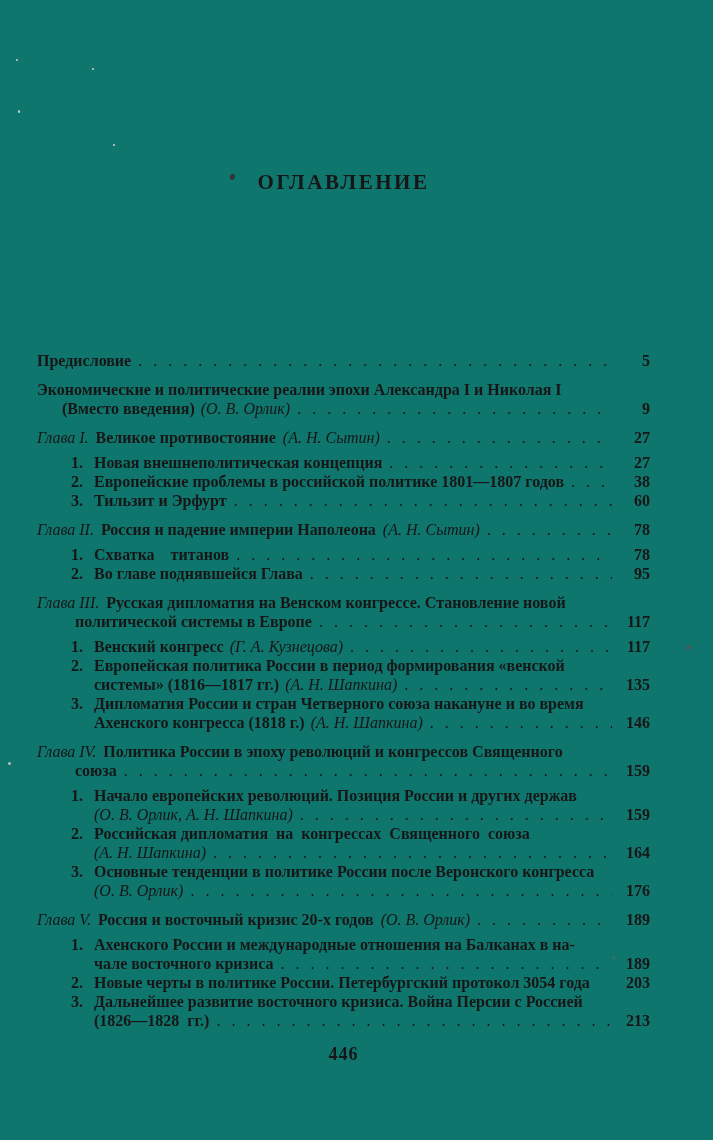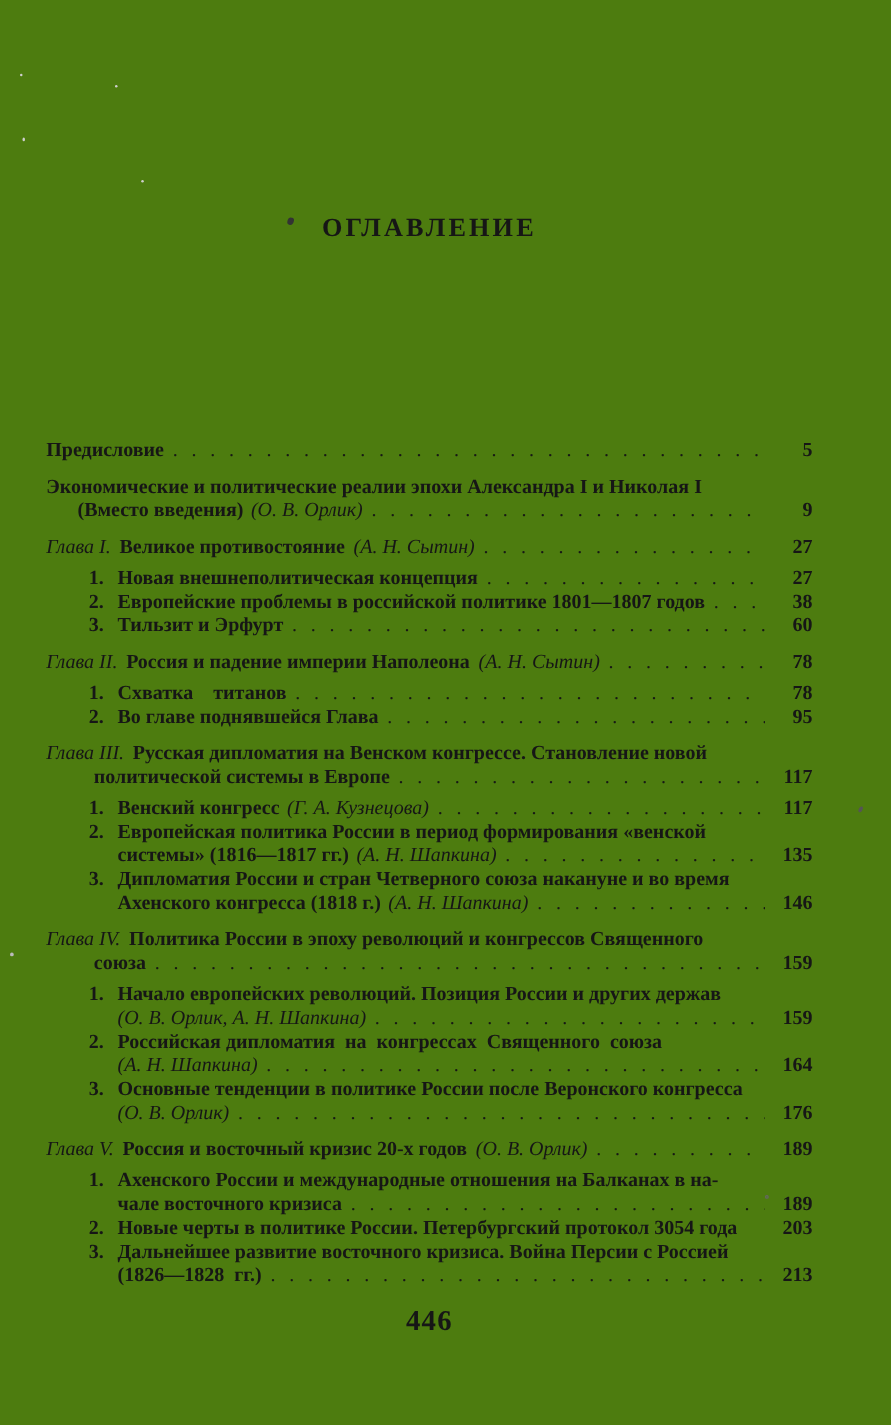--- a/index.html
+++ b/index.html
@@ -1,21 +1,21 @@
 <!DOCTYPE html>
 <html lang="ru"><head>
 <meta charset="utf-8">
 <style>
   * { box-sizing: border-box; }
   html, body { margin: 0; padding: 0; background: #ffffff; }
   .page {
     position: relative;
     width: 713px;
     height: 1140px;
-    background: #4d7c0f;
+    background: #0f766e;
     font-family: "Liberation Serif", "DejaVu Serif", serif;
     color: #161616;
     overflow: hidden;
   }
   .content { position: absolute; left: 37px; top: 0; width: 613px; }
 
   .doc-title {
     margin: 170px 0 0 0;
     text-align: center;
     font-size: 21px;
@@ -57,21 +57,21 @@
   .toc > .entry + .entry { margin-top: 10px; }
   .chapter { margin-top: 10px; }
   .items { margin-top: 6px; padding-left: 34px; }
   .ind-entry { padding-left: 25px; }
   .ind-ch    { padding-left: 38px; align-items: center; }
   .ind-item  { padding-left: 23px; }
 
   .footer-num {
     margin-top: 14px;
     text-align: center;
-    font-size: 23px;
+    font-size: 18px;
     font-weight: 700;
     letter-spacing: 1px;
   }
 
   .speck { position: absolute; background: #333; border-radius: 55% 40% 60% 45%; }
   .speck.faint { background: #cfcfcf; border-radius: 50%; }
   .speck.ring { background: transparent; border: 1px solid #666; border-radius: 50%; }
 </style>
 </head>
 <body>

